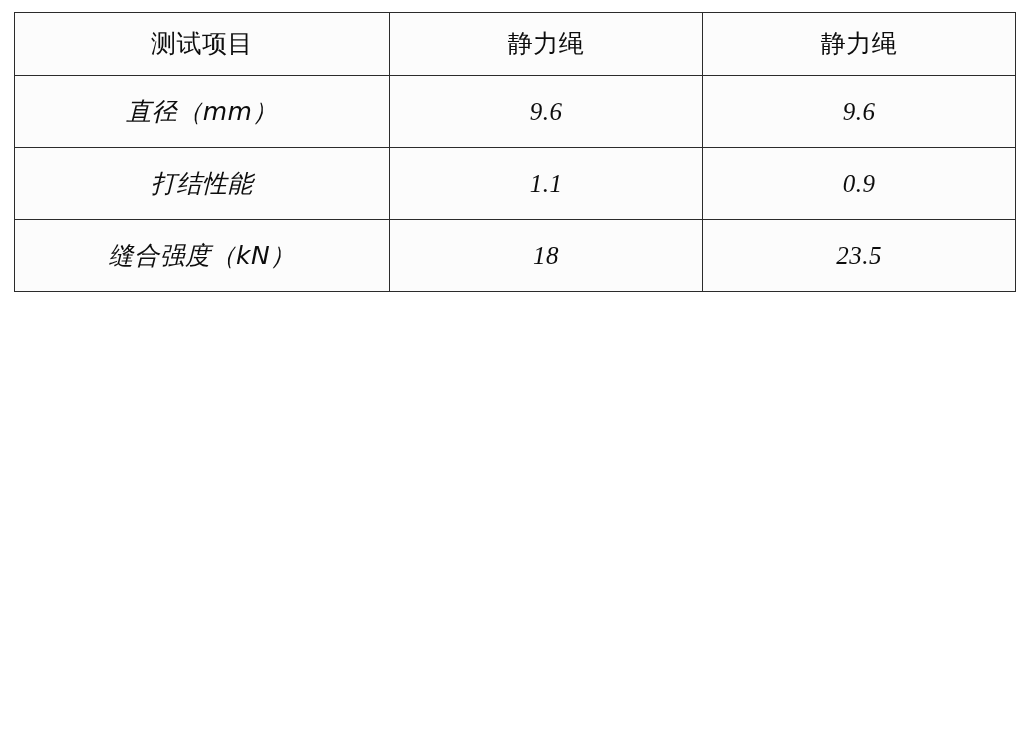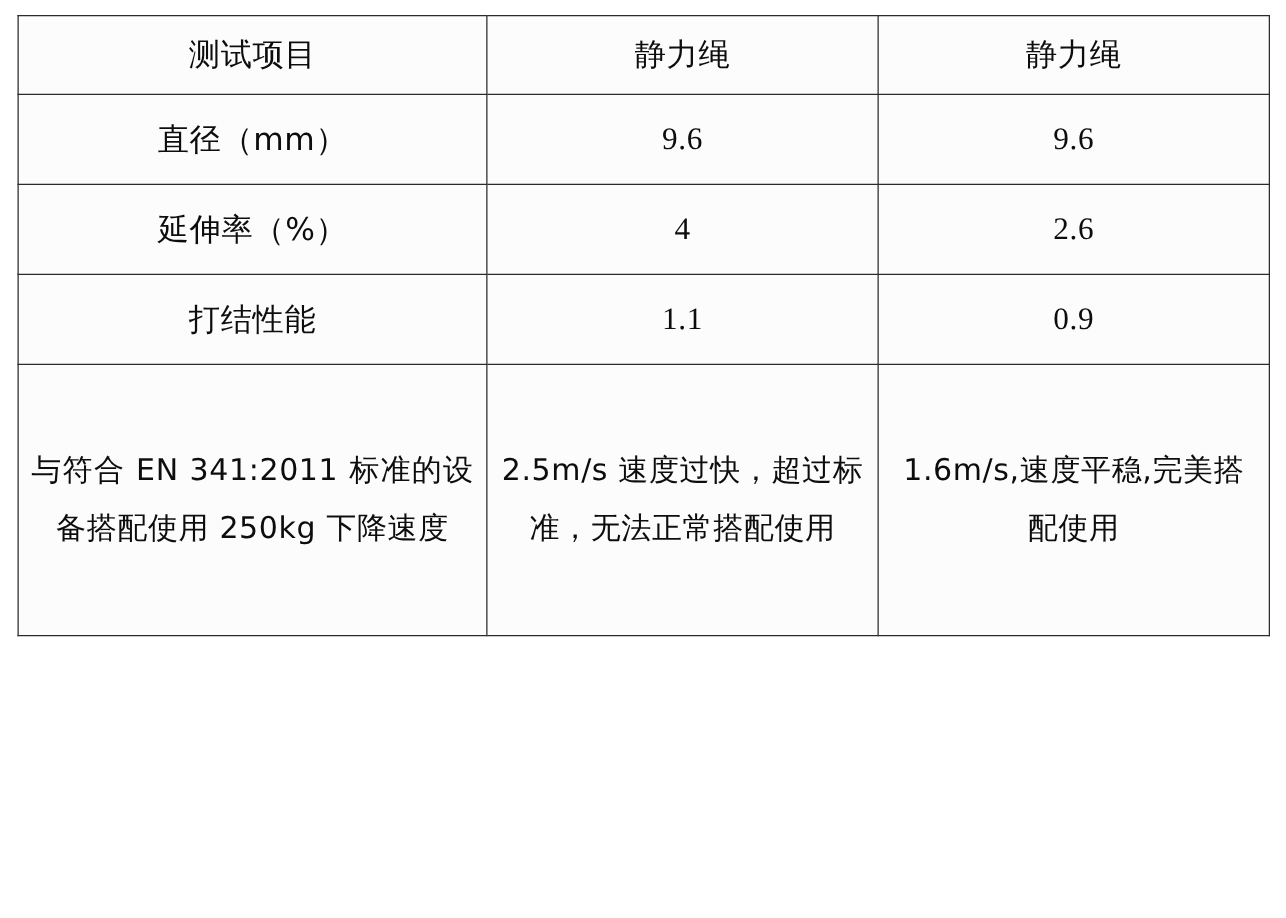--- a/index.html
+++ b/index.html
@@ -37,21 +37,21 @@
     text-align: center;
     vertical-align: middle;
     font-size: 25px;
     line-height: 1.5;
     padding: 0 8px;
     letter-spacing: 0.5px;
     background: #fcfcfc;
   }
   
   tr.r-head td { height: 62px; }
-  tr.r-data td { height: 71px; }
+  tr.r-data td { height: 71px; font-style: italic; }
   tr.r-last td {
     height: 200px;
     font-size: 24px;
     line-height: 1.9;
     padding: 8px 10px;
     vertical-align: middle;
   }
   tr.r-last td.first-col {
     text-align: justify;
     text-align-last: center;
@@ -81,35 +81,30 @@
         <td class="cjk">静力绳</td>
         <td class="cjk">静力绳</td>
       </tr>
 
       <tr class="r-data">
         <td class="cjk">直径（mm）</td>
         <td class="numeric">9.6</td>
         <td class="numeric">9.6</td>
       </tr>
 
-      <tr class="r-data">
-        <td class="cjk">延伸率（%）</td>
-        <td class="numeric">4</td>
-        <td class="numeric">2.6</td>
-      </tr>
 
 
       <tr class="r-data">
         <td class="cjk">打结性能</td>
         <td class="numeric">1.1</td>
         <td class="numeric">0.9</td>
       </tr>
 
+      <tr class="r-data">
+        <td class="cjk">缝合强度（kN）</td>
+        <td class="numeric">18</td>
+        <td class="numeric">23.5</td>
+      </tr>
 
 
-      <tr class="r-last">
-        <td class="cjk first-col">与符合 EN 341:2011 标准的设备搭配使用 250kg 下降速度</td>
-        <td class="cjk">2.5m/s 速度过快，超过标准，无法正常搭配使用</td>
-        <td class="cjk">1.6m/s,速度平稳,完美搭配使用</td>
-      </tr>
     </tbody>
   </table>
 </div>
 
 </body></html>

